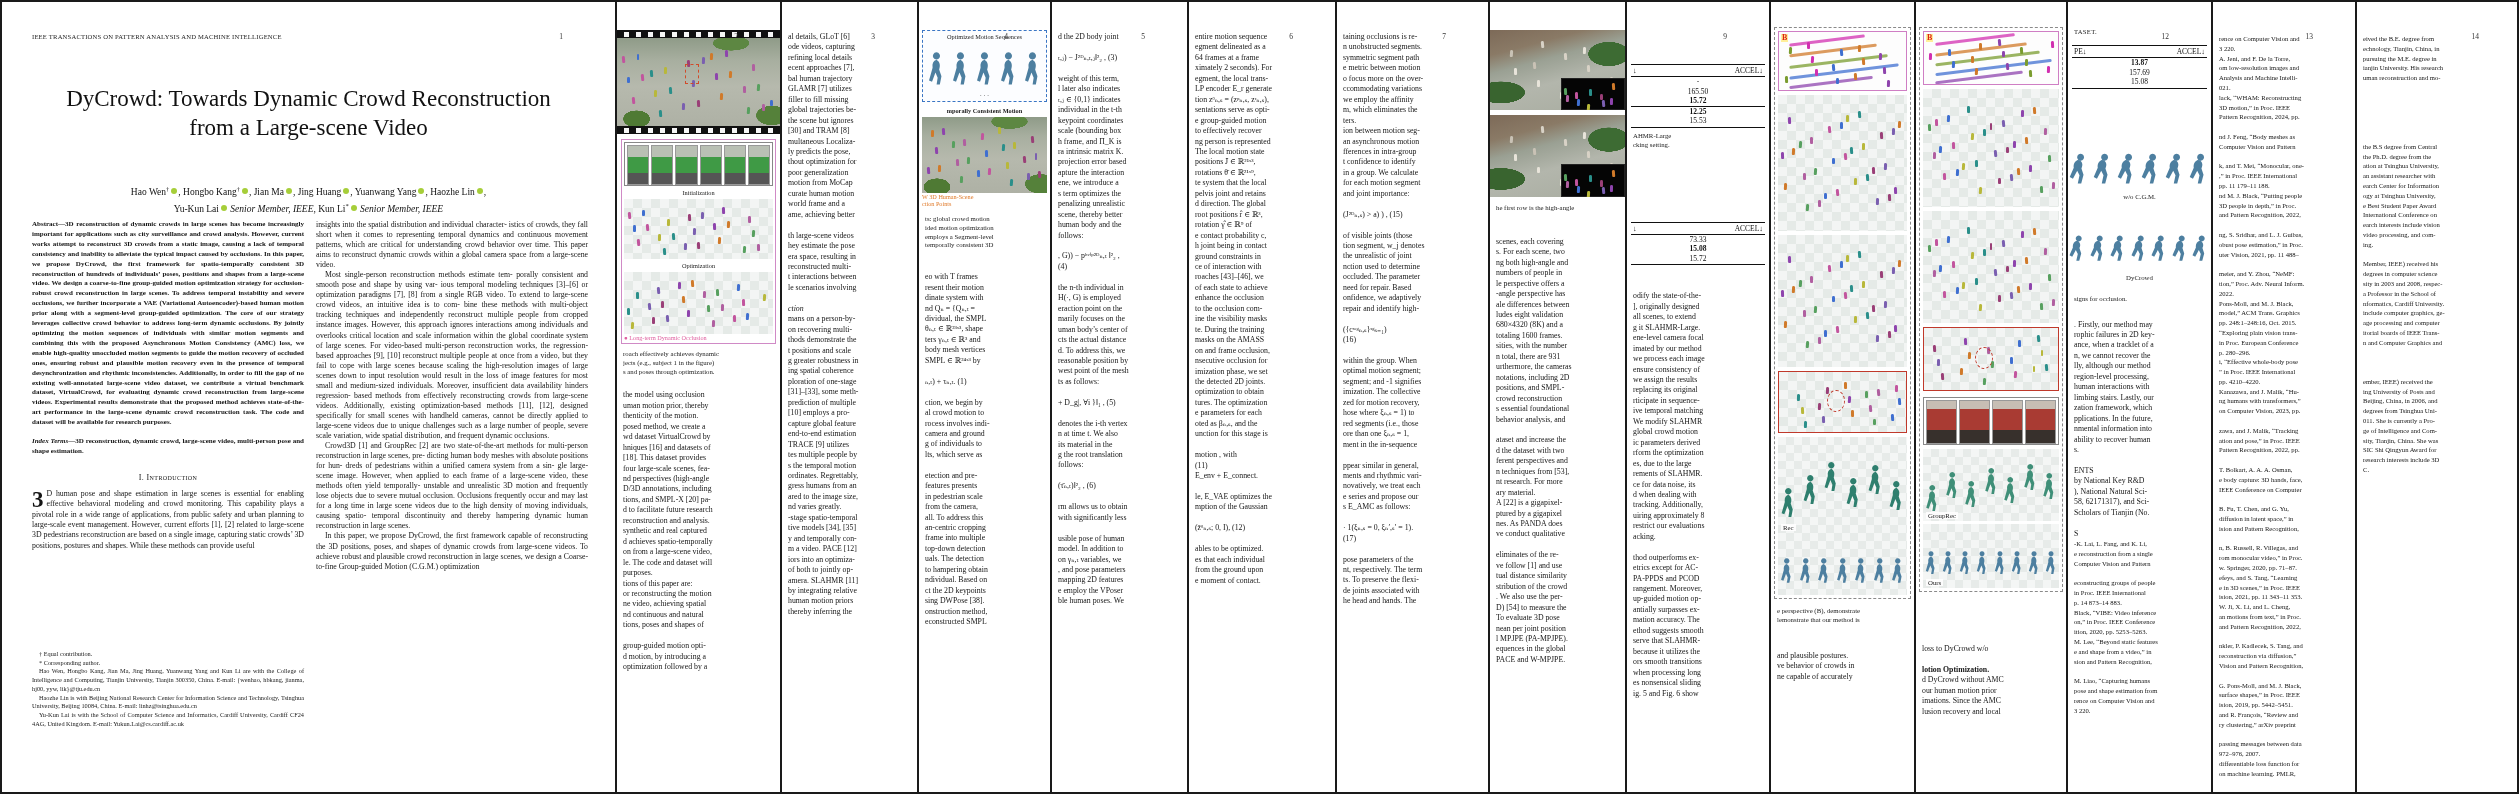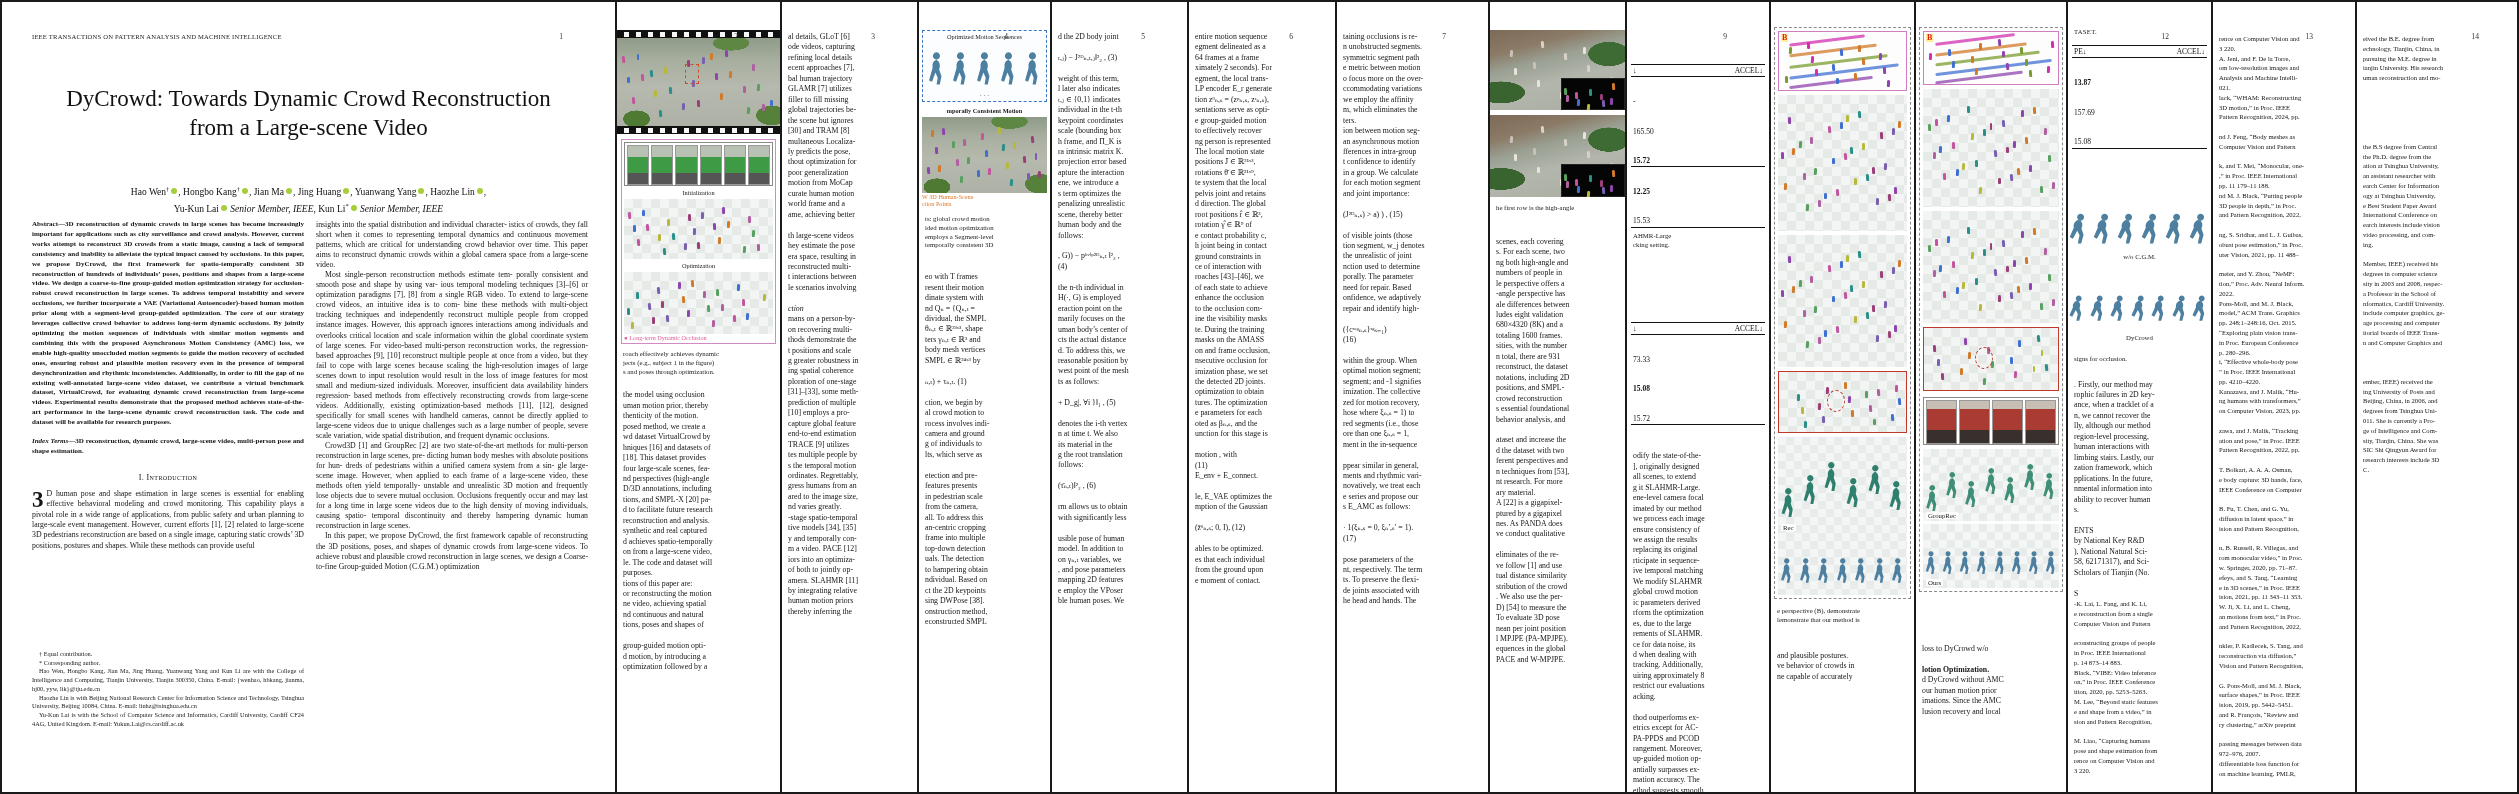--- a/index.html
+++ b/index.html
@@ -58,21 +58,21 @@
   .crop{flex:1 1 auto;height:100%;border:1px solid #999;}
   .crop.green{background:linear-gradient(180deg,#b9c0b4 0 30%,#3f9a45 30% 72%,#555 72% 100%);}
   .crop.red{background:linear-gradient(180deg,#c7beb4 0 18%,#a93b33 18% 68%,#37302c 68% 100%);}
   .peoplerow{position:relative;display:flex;align-items:flex-end;justify-content:center;gap:1px;
      background:repeating-conic-gradient(#e7ebe9 0% 25%, #f4f6f5 0% 50%) 0 0/16px 16px;overflow:hidden;}
   .peoplerow.plain{background:#fff;}
   .prlabel{position:absolute;left:3px;bottom:2px;font-size:6.8px;background:rgba(255,255,255,.85);padding:0 2px;color:#222;}
   .caplabel{font-size:6.8px;text-align:center;color:#222;}
   .mtable{font-size:7.5px;color:#111;}
   .mtable .thead{display:flex;justify-content:space-between;border-top:1.6px solid #111;border-bottom:1px solid #111;padding:1px 2px;font-size:7.5px;}
-  .mtable .trow{text-align:left;padding:0 2px;line-height:9.6px;margin-top:20px;}
+  .mtable .trow{text-align:center;padding:0 2px;line-height:9.6px;}
   .mtable .trow.b{font-weight:bold;}
   .mtable .midrule{border-top:1px solid #111;}
   .mtable .endrule{border-bottom:1.8px solid #111;height:1px;}
   .ttitle{font-size:6.6px;text-align:left;color:#222;letter-spacing:.3px;}
   .circ-occl{position:absolute;border:1.2px dashed #c0392b;border-radius:50%;}
   .blabel{position:absolute;top:2px;left:2px;color:#d21;font-weight:bold;font-size:8px;background:#ffef9a;line-height:8px;padding:0 1px;}
   svg.person{display:block;}
 </style>
 </head>
 <body>
@@ -550,21 +550,21 @@
         <div class="line">in a group. We calculate</div>
         <div class="line">for each motion segment</div>
         <div class="line">and joint importance:</div>
         <div class="line" style="height: 10.45px;">&nbsp;</div>
         <div class="line">(J²ᴰₙ,ₛ) &gt; a) ) ,     (15)</div>
         <div class="line" style="height: 10.45px;">&nbsp;</div>
         <div class="line">of visible joints (those</div>
         <div class="line">tion segment, w_j denotes</div>
         <div class="line">the unrealistic of joint</div>
         <div class="line">nction used to determine</div>
-        <div class="line">porally. The parameter</div>
+        <div class="line">occluded. The parameter</div>
         <div class="line">need for repair. Based</div>
         <div class="line">onfidence, we adaptively</div>
         <div class="line">repair and identify high-</div>
         <div class="line" style="height: 10.45px;">&nbsp;</div>
         <div class="line">({cˢᵉᵍₙ,ₛ}ˢᵍₛ₌₁)</div>
         <div class="line">(16)</div>
         <div class="line" style="height: 10.45px;">&nbsp;</div>
         <div class="line">within the group. When</div>
         <div class="line">optimal motion segment;</div>
         <div class="line">segment; and -1 signifies</div>
@@ -658,21 +658,21 @@
         <div class="line">ng both high-angle and</div>
         <div class="line">numbers of people in</div>
         <div class="line">le perspective offers a</div>
         <div class="line">-angle perspective has</div>
         <div class="line">ale differences between</div>
         <div class="line">ludes eight validation</div>
         <div class="line">680×4320 (8K) and a</div>
         <div class="line">totaling 1600 frames.</div>
         <div class="line">sities, with the number</div>
         <div class="line">n total, there are 931</div>
-        <div class="line">reconstruct, the dataset</div>
+        <div class="line">urthermore, the cameras</div>
         <div class="line">notations, including 2D</div>
         <div class="line">positions, and SMPL-</div>
         <div class="line">crowd reconstruction</div>
         <div class="line">s essential foundational</div>
         <div class="line">behavior analysis, and</div>
         <div class="line" style="height: 10.45px;">&nbsp;</div>
         <div class="line">ataset and increase the</div>
         <div class="line">d the dataset with two</div>
         <div class="line">ferent perspectives and</div>
         <div class="line">n techniques from [53],</div>

